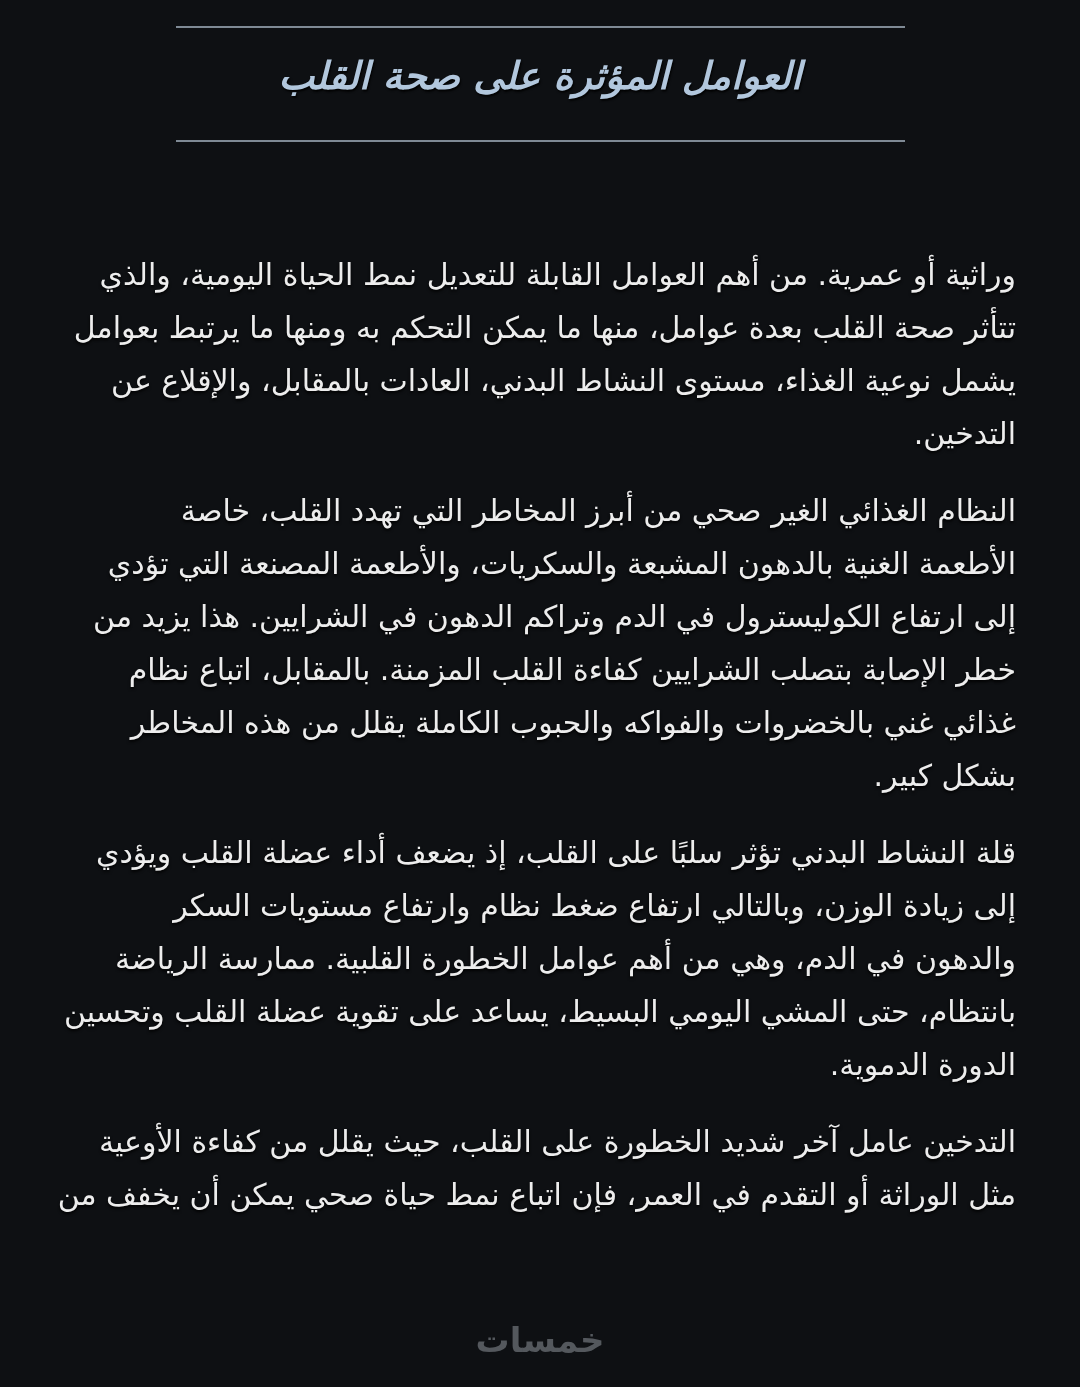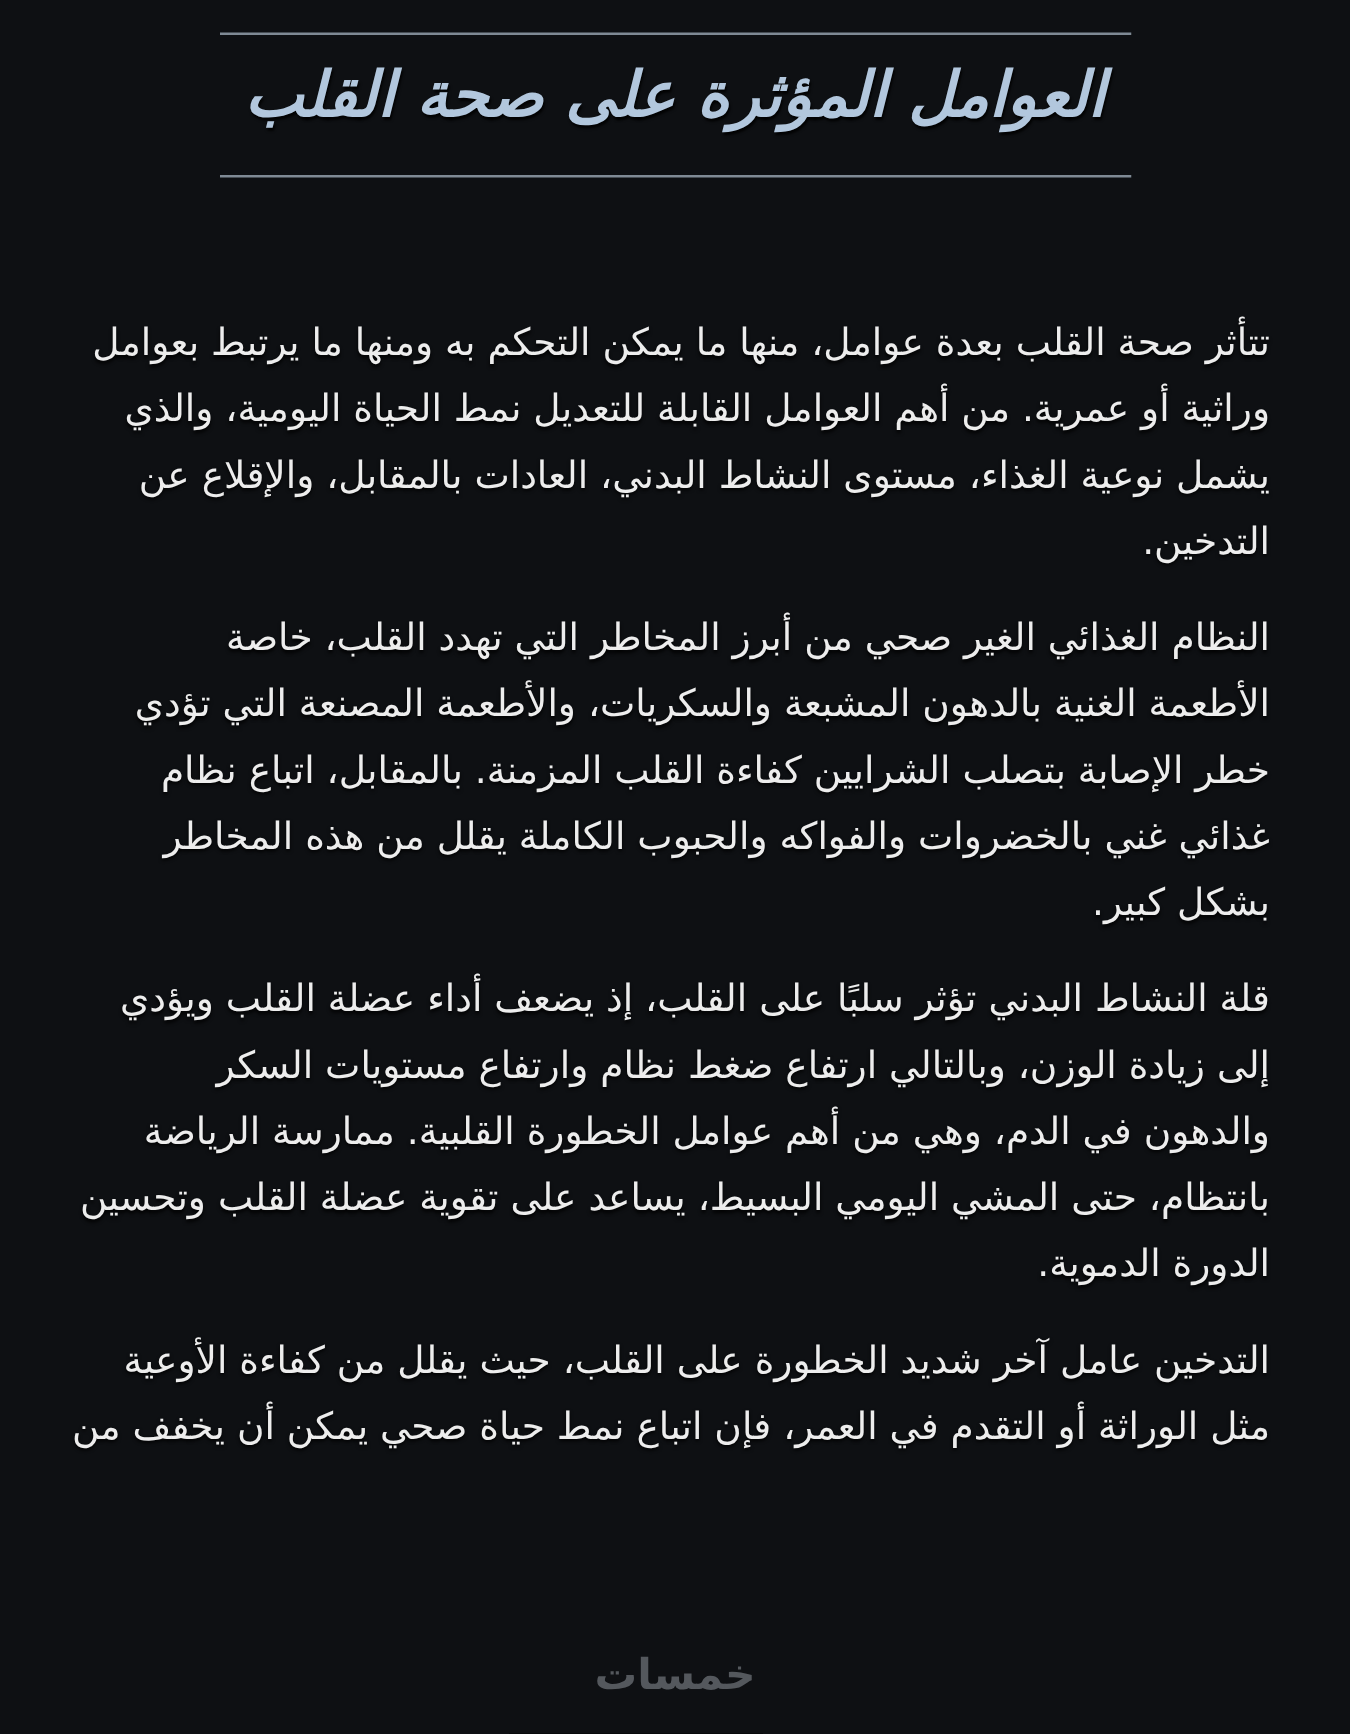--- a/index.html
+++ b/index.html
@@ -24,21 +24,21 @@
   }
   .rule-top { top: 26px; }
   .rule-bottom { top: 140px; }
   .title {
     position: absolute;
     top: 44px;
     left: 0;
     width: 100%;
     text-align: center;
     direction: rtl;
-    font-size: 50px;
+    font-size: 38px;
     line-height: 64px;
     font-weight: bold;
     font-style: italic;
     color: var(--title, #b2c7dd);
     text-shadow: 1px 2px 2px rgba(0,0,0,0.85);
   }
   .article {
     position: absolute;
     top: 248px;
     right: 64px;
@@ -76,29 +76,30 @@
 
   <div class="rule rule-top"></div>
 
   <div class="title">العوامل المؤثرة على صحة القلب</div>
 
   <div class="rule rule-bottom"></div>
 
   <div class="article">
 
     <div class="para">
+      <div class="line">وراثية أو عمرية. من أهم العوامل القابلة للتعديل نمط الحياة اليومية، والذي</div>
       <div class="line">تتأثر صحة القلب بعدة عوامل، منها ما يمكن التحكم به ومنها ما يرتبط بعوامل</div>
-      <div class="line">وراثية أو عمرية. من أهم العوامل القابلة للتعديل نمط الحياة اليومية، والذي</div>
       <div class="line">يشمل نوعية الغذاء، مستوى النشاط البدني، العادات بالمقابل، والإقلاع عن</div>
       <div class="line">التدخين.</div>
     </div>
 
     <div class="para">
       <div class="line">النظام الغذائي الغير صحي من أبرز المخاطر التي تهدد القلب، خاصة</div>
       <div class="line">الأطعمة الغنية بالدهون المشبعة والسكريات، والأطعمة المصنعة التي تؤدي</div>
+      <div class="line">إلى ارتفاع الكوليسترول في الدم وتراكم الدهون في الشرايين. هذا يزيد من</div>
       <div class="line">خطر الإصابة بتصلب الشرايين كفاءة القلب المزمنة. بالمقابل، اتباع نظام</div>
       <div class="line">غذائي غني بالخضروات والفواكه والحبوب الكاملة يقلل من هذه المخاطر</div>
       <div class="line">بشكل كبير.</div>
     </div>
 
     <div class="para">
       <div class="line">قلة النشاط البدني تؤثر سلبًا على القلب، إذ يضعف أداء عضلة القلب ويؤدي</div>
       <div class="line">إلى زيادة الوزن، وبالتالي ارتفاع ضغط نظام وارتفاع مستويات السكر</div>
       <div class="line">والدهون في الدم، وهي من أهم عوامل الخطورة القلبية. ممارسة الرياضة</div>
       <div class="line">بانتظام، حتى المشي اليومي البسيط، يساعد على تقوية عضلة القلب وتحسين</div>

